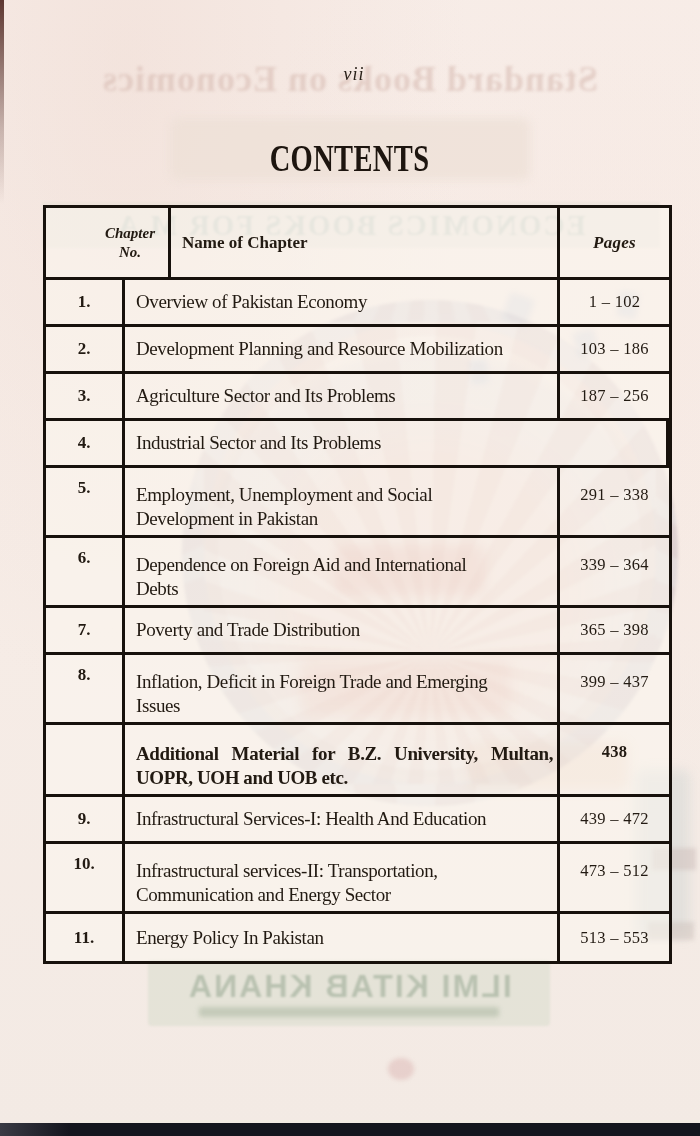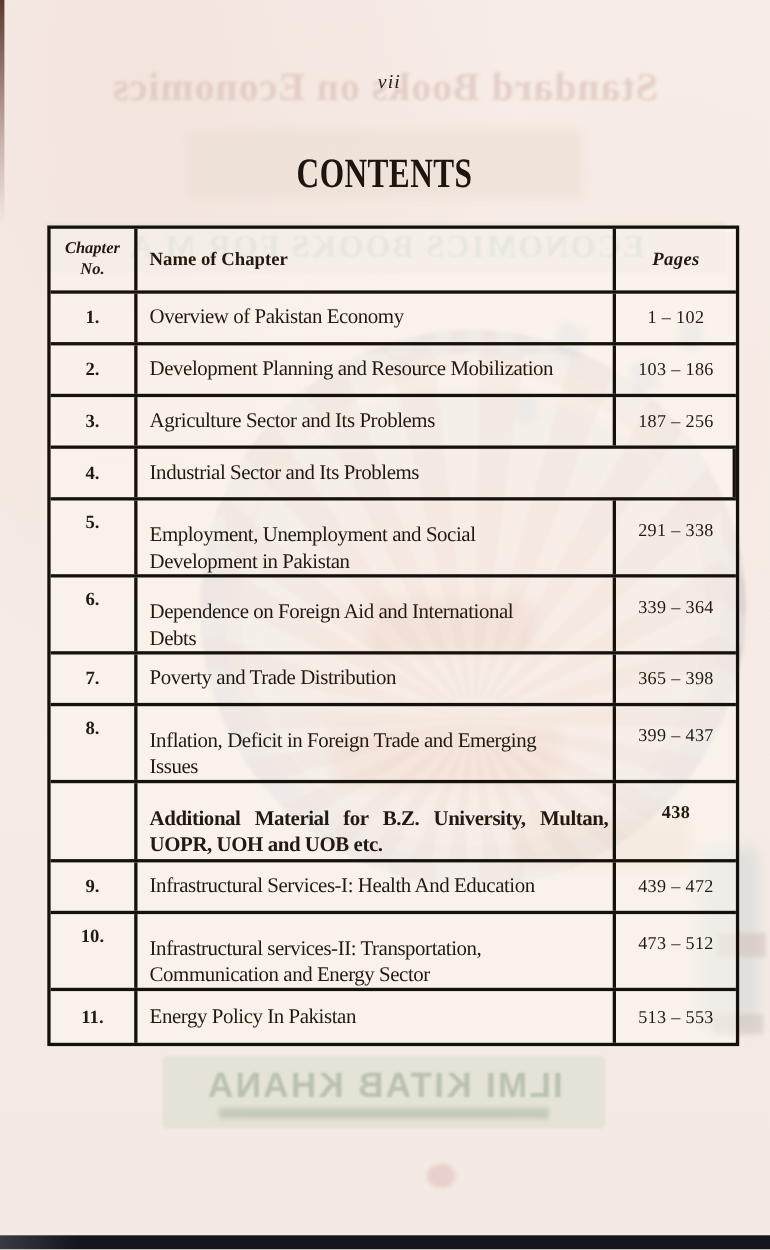--- a/index.html
+++ b/index.html
@@ -69,35 +69,35 @@
     font-style:italic;font-size:18px;letter-spacing:1px;color:#2a221a;}
   .title-wrap{position:absolute;left:0;right:0;top:136px;text-align:center;}
   .title-wrap span{display:inline-block;font-size:38px;font-weight:bold;
     color:#1d150f;letter-spacing:0.5px;transform:scaleX(0.75);transform-origin:center;}
 
   .toc{position:absolute;left:43px;top:205px;width:629px;
     border:3px solid #17110c;box-sizing:border-box;
     background:rgba(252,247,241,0.55);}
   .trow{display:flex;border-bottom:3px solid #17110c;box-sizing:border-box;}
   .trow:last-child{border-bottom:none;}
-  .r-head{height:59px;}
+  .r-head{height:72px;padding-left:46px;}
   .r-single{height:47px;}
   .r-multi{height:70px;}
   .r-add{height:72px;}
   .cell{display:flex;align-items:center;box-sizing:border-box;}
   .c-no{width:79px;border-right:3px solid #17110c;justify-content:center;text-align:center;}
   .c-name{flex:1;border-right:3px solid #17110c;padding:4px 4px 4px 11px;}
   .c-pages{width:109px;justify-content:center;text-align:right;}
   .c-no span{font-weight:bold;font-size:17px;}
   .c-name span{font-size:19px;letter-spacing:-0.4px;line-height:24px;white-space:pre-line;}
   .c-pages span{font-size:16.5px;letter-spacing:0.3px;}
   .bold span{font-weight:bold;}
   .just span{display:block;width:100%;text-align:justify;white-space:normal;}
   .multi .c-no{align-items:flex-start;padding-top:10px;}
-  .multi .c-name{align-items:center;padding-top:24px;}
+  .multi .c-name{align-items:flex-end;padding-top:24px;}
   .multi .c-pages{align-items:flex-start;padding-top:17px;}
   .r-head .c-no span{font-size:15px;font-weight:bold;font-style:italic;line-height:19px;white-space:pre-line;}
   .r-head .c-name span{font-size:17px;font-weight:bold;letter-spacing:0;}
   .r-head .c-pages span{font-size:17px;font-weight:bold;font-style:italic;}
 </style>
 </head>
 <body>
 
 <div class="page">
 

